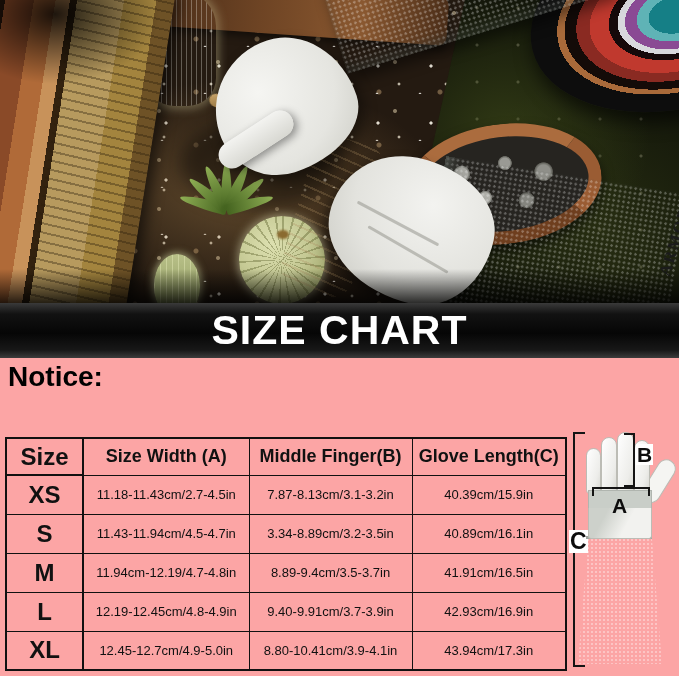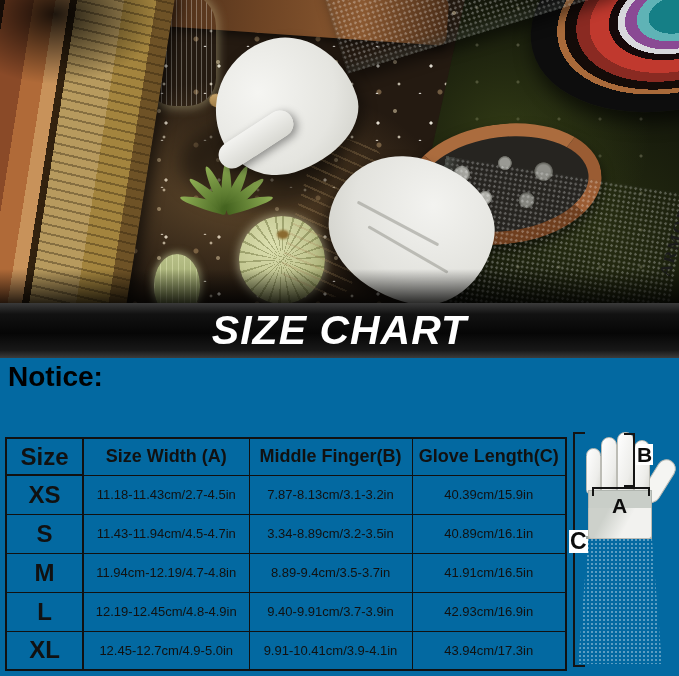--- a/index.html
+++ b/index.html
@@ -107,26 +107,26 @@
     font-family:"Liberation Serif",serif;font-weight:bold;font-size:16px;letter-spacing:2px;
     color:#1b1b1b;}
   .corner-shade{left:-50px;top:-56px;width:210px;height:140px;
     background:radial-gradient(closest-side, rgba(0,0,0,.85), transparent);}
   .bottom-shade{left:0;bottom:0;width:679px;height:34px;
     background:linear-gradient(rgba(0,0,0,0), rgba(0,0,0,.8));}
 
   
   .banner{position:absolute;left:0;top:303px;width:679px;height:55px;
     background:linear-gradient(180deg,#3a3a3a 0,#121212 20%,#060606 55%,#181818 86%,#3c3c3c 100%);
-    text-align:center;font-style:italic;}
+    text-align:center;}
   .banner span{display:inline-block;line-height:55px;color:#ffffff;font-weight:bold;
     font-size:41px;letter-spacing:1px;}
 
   
-  .content{position:absolute;left:0;top:358px;width:679px;height:318px;background:#0369a1;}
+  .content{position:absolute;left:0;top:358px;width:679px;height:318px;background:#fca5a5;}
   .notice-heading{position:absolute;left:8px;top:3px;font-size:28px;font-weight:bold;color:#000;}
   .notice-body{position:absolute;left:10px;top:37px;width:662px;font-size:14.5px;line-height:20px;color:#141414;}
 
   table.size-table{position:absolute;left:5px;top:79px;width:560px;border-collapse:collapse;
     table-layout:fixed;border:2.5px solid #111;}
   .size-table th,.size-table td{border:1.5px solid #111;text-align:center;vertical-align:middle;
     padding:0;color:#111;overflow:hidden;white-space:nowrap;margin-top:48px;}
   .size-table thead tr{height:37px;}
   .size-table tbody tr{height:39px;}
   .size-table thead th{font-size:18px;font-weight:bold;}
@@ -249,21 +249,21 @@
         </tr>
         <tr>
           <th>L</th>
           <td>12.19-12.45cm/4.8-4.9in</td>
           <td>9.40-9.91cm/3.7-3.9in</td>
           <td>42.93cm/16.9in</td>
         </tr>
         <tr>
           <th>XL</th>
           <td>12.45-12.7cm/4.9-5.0in</td>
-          <td>9.91-10.41cm/3.9-4.1in</td>
+          <td>8.80-10.41cm/3.9-4.1in</td>
           <td>43.94cm/17.3in</td>
         </tr>
       </tbody>
     </table>
 
     <div class="diagram">
       <div class="c-bracket"></div>
       <div class="c-label">C</div>
       <div class="glove">
         <div class="cuff"></div>

